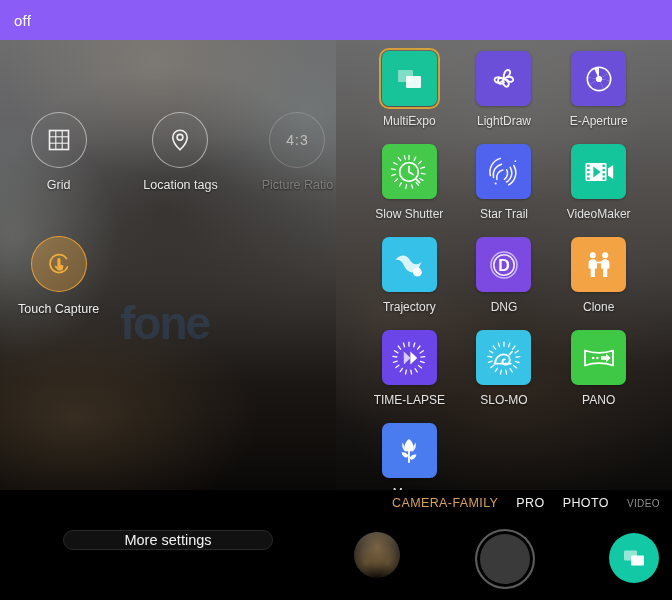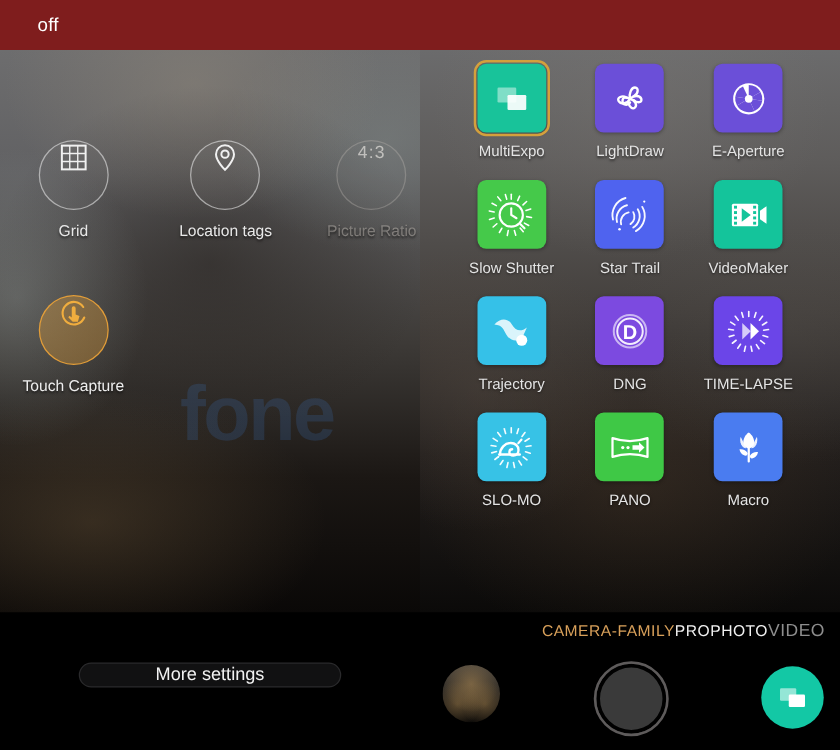--- a/index.html
+++ b/index.html
@@ -12,22 +12,22 @@
   #app {
     position: relative;
     width: 672px; height: 600px;
     background: #000;
   }
 
   
   .status-bar {
     position: absolute; left: 0; top: 0;
     width: 672px; height: 40px;
-    background: #7f1d1d;
-    display: flex; align-items: center; padding-left: 16px;
+    background: #8b5cf6;
+    display: flex; align-items: center;
   }
   .status-flash {
     color: #ffffff;
     font-size: 15px;
     margin-left: 14px;
     letter-spacing: .2px;
   }
 
   
   .panels {
@@ -57,22 +57,22 @@
       radial-gradient(ellipse 220px 170px at 50% 10%, rgba(128,124,120,.30), rgba(0,0,0,0) 72%),
       radial-gradient(ellipse 170px 160px at 14% 60%, rgba(92,80,70,.34), rgba(0,0,0,0) 72%),
       radial-gradient(ellipse 200px 150px at 88% 50%, rgba(86,82,78,.26), rgba(0,0,0,0) 72%),
       radial-gradient(ellipse 240px 170px at 52% 78%, rgba(96,72,48,.26), rgba(0,0,0,0) 74%),
       linear-gradient(180deg, #6b6b6c 0%, #5e5c5b 20%, #44403d 46%, #221e1c 72%, #0b0a09 100%);
   }
 
   
   .watermark {
     position: absolute;
-    left: 144px; top: 256px;
-    font-size: 62px; font-weight: 700;
+    left: 120px; top: 256px;
+    font-size: 46px; font-weight: 700;
     font-family: "Liberation Sans", sans-serif;
     color: rgba(60,120,200,.20);
     letter-spacing: -2px;
     pointer-events: none;
     white-space: nowrap;
     z-index: 1;
   }
 
   
   .settings-grid {
@@ -84,21 +84,21 @@
     gap: 44px;
   }
   .setting-cell {
     display: flex; flex-direction: column;
     align-items: center;
   }
   .setting-circle {
     width: 56px; height: 56px;
     border-radius: 50%;
     border: 1.4px solid rgba(225,225,225,.62);
-    display: flex; align-items: flex-start; justify-content: center;
+    display: flex; align-items: center; justify-content: center;
     background: rgba(255,255,255,.03);
   }
   .setting-circle.on {
     border-color: rgba(232,160,56,.95);
     background: rgba(232,160,56,.34);
   }
   .setting-circle.off-state {
     border-color: rgba(190,185,180,.34);
     background: rgba(255,255,255,.02);
   }
@@ -161,30 +161,30 @@
     border-radius: 18px;
     background: #111112;
     border: 1px solid #2a2a2c;
     display: flex; align-items: center; justify-content: center;
     color: #f2f2f2;
     font-size: 14.5px;
   }
   .mode-strip {
     position: absolute;
     right: 12px; top: 6px;
-    display: flex; align-items: baseline; 
+    display: flex; align-items: baseline; gap: 18px;
   }
   .mode-word {
     font-size: 12.5px;
     color: #f0f0f0;
     letter-spacing: .4px;
     white-space: nowrap;
   }
   .mode-word.active { color: #d8a05a; font-size: 12.5px; }
-  .mode-word.edge   { color: #8e8e8e; font-size: 14px; }
+  .mode-word.edge   { color: #8e8e8e; font-size: 10px; }
 
   .gallery-thumb {
     position: absolute;
     left: 354px; top: 532px;
     width: 46px; height: 46px;
     border-radius: 50%;
     overflow: hidden;
     background:
       radial-gradient(circle at 50% 34%, rgba(190,150,90,.50), rgba(0,0,0,0) 58%),
       radial-gradient(circle at 26% 68%, rgba(180,140,80,.40), rgba(0,0,0,0) 40%),
@@ -413,20 +413,34 @@
           <div class="mode-tile" style="background:#7c4ae0">
             <svg width="38" height="38" viewBox="0 0 38 38">
               <circle cx="19" cy="19" r="13" fill="none" stroke="rgba(255,255,255,.6)" stroke-width="1.6"></circle>
               <circle cx="19" cy="19" r="10.2" fill="none" stroke="rgba(255,255,255,.9)" stroke-width="1.6"></circle>
               <text x="19" y="25.2" text-anchor="middle" fill="#ffffff" font-family="Liberation Sans, sans-serif" font-size="16" font-weight="bold">D</text>
             </svg>
           </div>
           <div class="mode-label">DNG</div>
         </div>
 
+        <div class="mode-cell">
+          <div class="mode-tile" style="background:#f3a343">
+            <svg width="36" height="36" viewBox="0 0 36 36">
+              <g fill="#ffffff">
+                <circle cx="11.8" cy="8.2" r="3"></circle>
+                <path d="M11.8 12.2c-2.6 0-4.2 1.6-4.2 4v5.2h2.1V30h4.2v-8.6h2.1v-5.2c0-2.4-1.6-4-4.2-4z"></path>
+                <circle cx="24.2" cy="8.2" r="3"></circle>
+                <path d="M24.2 12.2c-2.6 0-4.2 1.6-4.2 4v5.2h2.1V30h4.2v-8.6h2.1v-5.2c0-2.4-1.6-4-4.2-4z"></path>
+              </g>
+              <rect x="15.4" y="14.6" width="5.2" height="1.7" fill="#ffffff"></rect>
+            </svg>
+          </div>
+          <div class="mode-label">Clone</div>
+        </div>
 
         <div class="mode-cell">
           <div class="mode-tile" style="background:#6b45e8">
             <svg width="40" height="40" viewBox="0 0 40 40">
               <g stroke="rgba(255,255,255,.95)" stroke-width="1.3" stroke-linecap="round">
                 <line x1="20" y1="4.2" x2="20" y2="8.2"></line>
                   <line x1="25.8" y1="5" x2="24.6" y2="8.8"></line>
                 <line x1="31" y1="8" x2="28.6" y2="11.2"></line>
                   <line x1="34.4" y1="12.8" x2="31" y2="15"></line>
                 <line x1="35.8" y1="18.6" x2="31.9" y2="19.2"></line>

